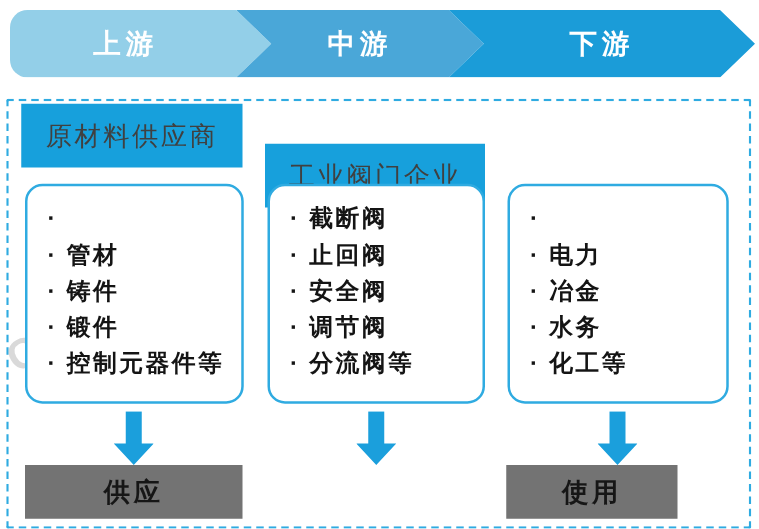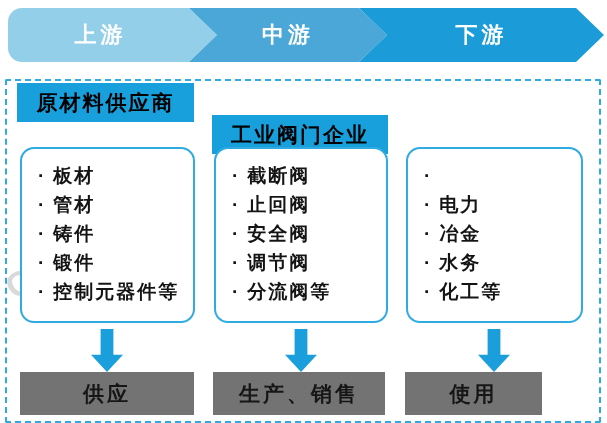--- a/index.html
+++ b/index.html
@@ -25,22 +25,22 @@
     letter-spacing:4px;padding-right:24px;
   }
   .seg2 .seg-label,.seg3 .seg-label{padding-left:24px;}
   
   .frame{
     position:absolute;left:5px;top:79px;width:592px;height:340px;
     border:2px dashed #2FABE1;border-radius:2px;
   }
   
   .col-header{
-    position:absolute;top:83px;height:39px;background:#17A0DC;
-    color:#000000;font-size:21px;font-weight:700;letter-spacing:2px;
+    position:absolute;top:83px;height:51px;background:#17A0DC;
+    color:#404040;font-size:21px;font-weight:400;letter-spacing:2px;
     display:flex;align-items:center;justify-content:center;
   }
   .h1{left:17px;width:177px;}
   .h2{left:212px;width:176px;margin-top:32px;}
   .h3{left:405px;width:175px;}
   .card{
     position:absolute;top:147px;height:176px;background:#ffffff;
     border:2px solid #2FABE1;border-radius:14px;box-sizing:border-box;
     padding:12px 0 0 16px;
   }
@@ -111,21 +111,20 @@
     <div class="wm-main">Chuajey</div>
     <div class="wm-sub">中之杰·中国</div>
   </div>
 
   <div class="col-header h1">原材料供应商</div>
   <div class="col-header h2">工业阀门企业</div>
 
   <div class="card c1">
     <div class="item">
         <span class="bullet">·</span>
-        <span>板材</span>
       </div>
     <div class="item">
         <span class="bullet">·</span>
         <span>管材</span>
       </div>
     <div class="item">
         <span class="bullet">·</span>
         <span>铸件</span>
       </div>
     <div class="item">
@@ -181,16 +180,15 @@
         <span class="bullet">·</span>
         <span>化工等</span>
       </div>
   </div>
 
   <div class="arrow a1"></div>
   <div class="arrow a2"></div>
   <div class="arrow a3"></div>
 
   <div class="gray g1">供应</div>
-  <div class="gray g2">生产、销售</div>
   <div class="gray g3">使用</div>
 
 </div>
 
 </body></html>

